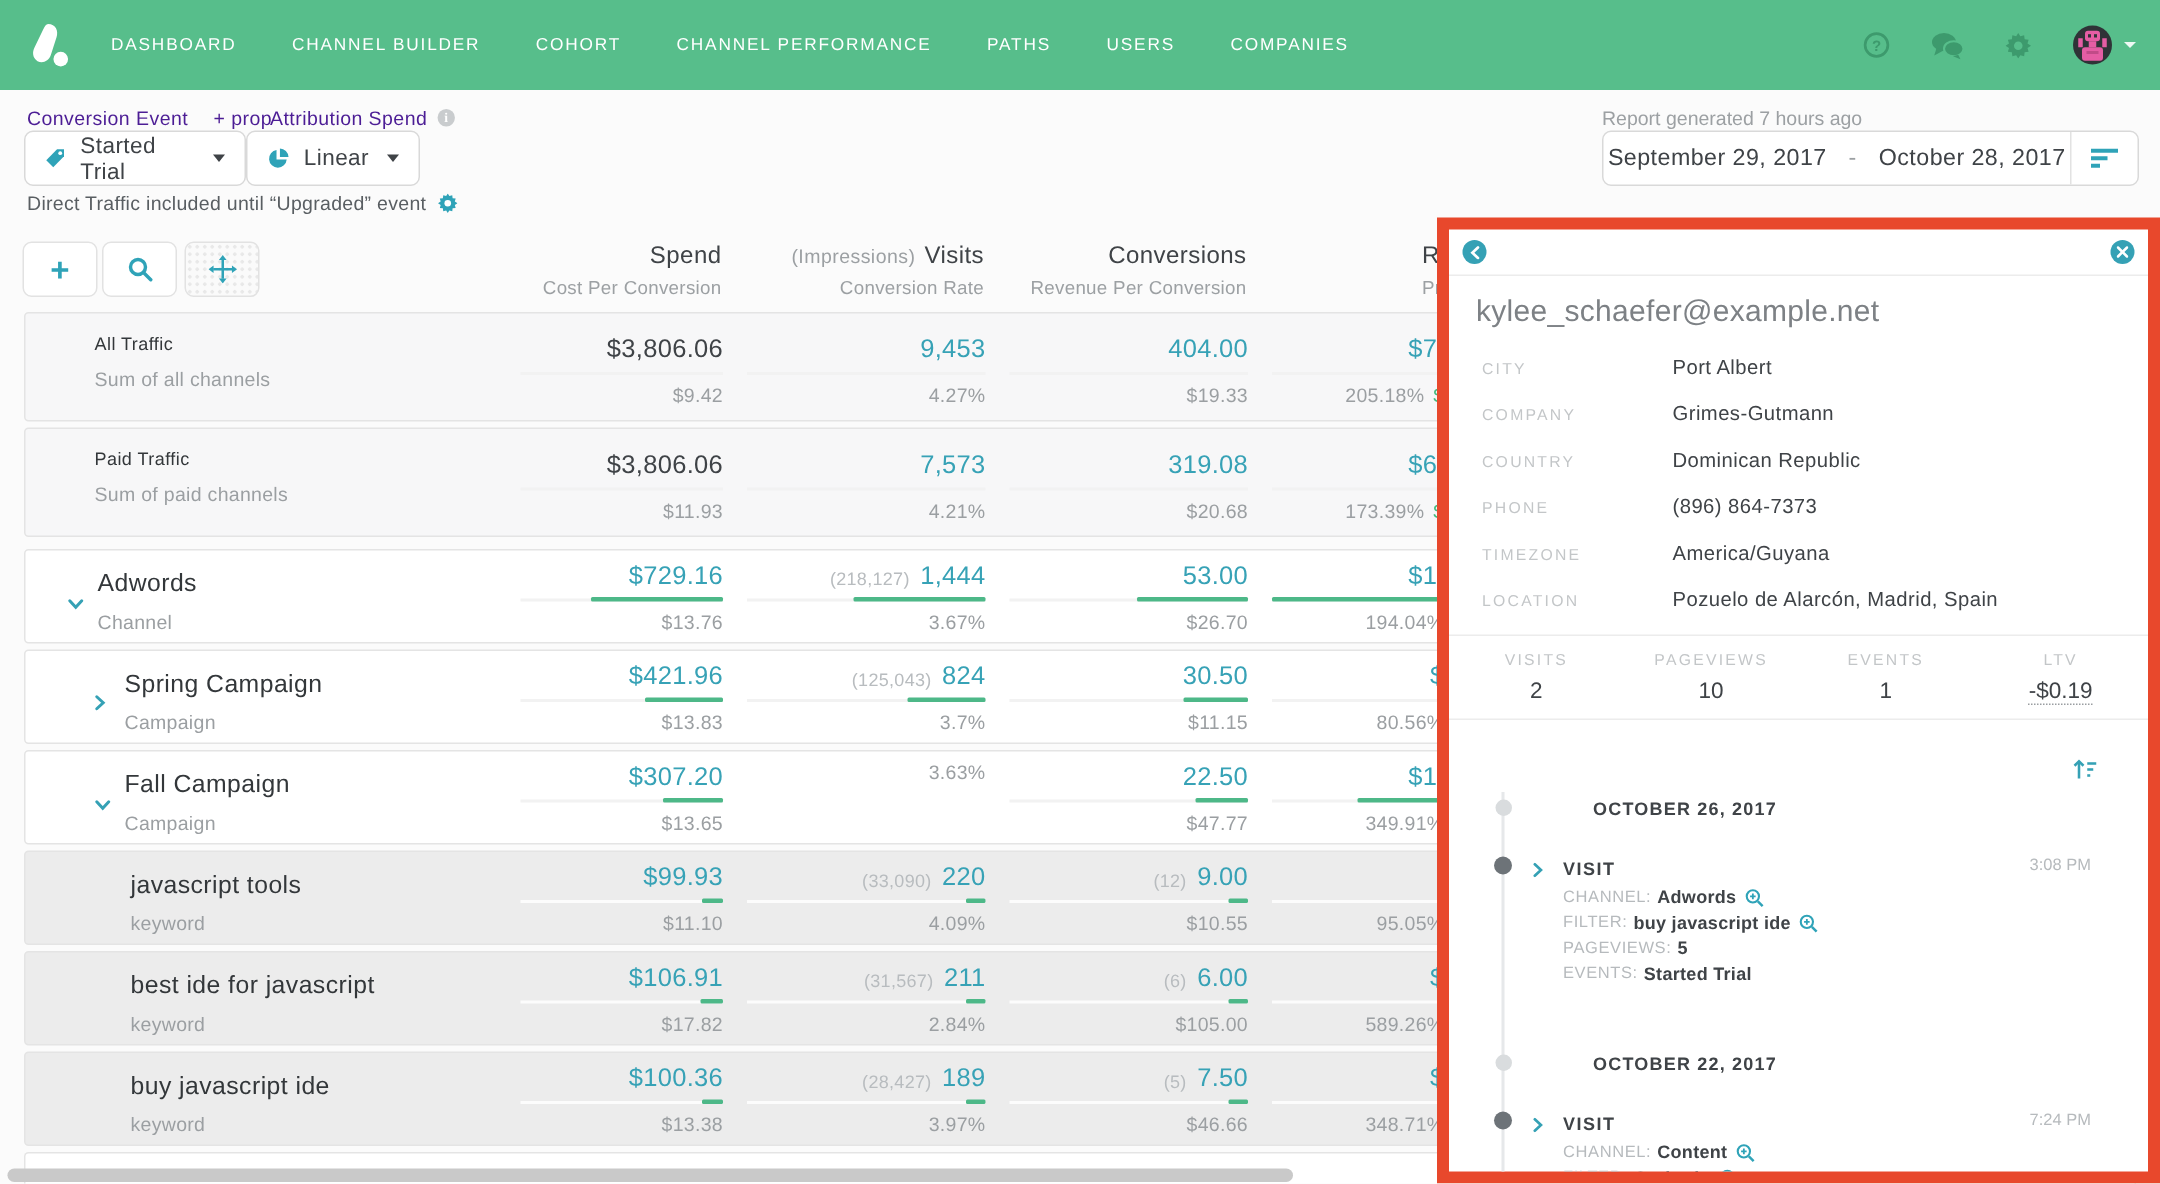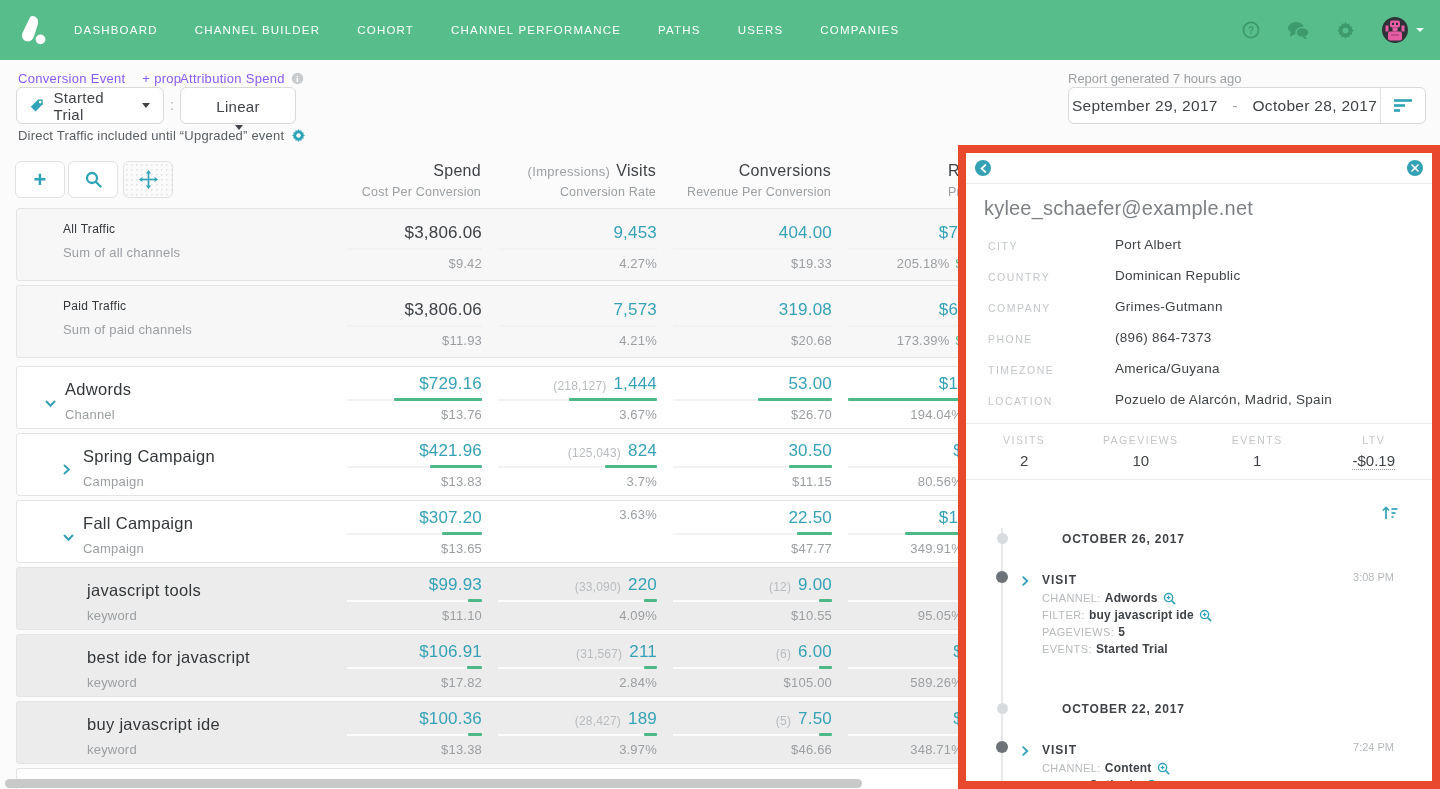--- a/index.html
+++ b/index.html
@@ -13,21 +13,21 @@
     background:#57be8b; display:flex; align-items:center; z-index:20; }
   .logo { margin-left:18px; width:30px; height:32px; }
   .nav-items { display:flex; gap:37px; margin-left:26px; }
   .nav-item { color:#fff; font-size:11.5px; letter-spacing:1.2px; cursor:pointer; white-space:nowrap; }
   .nav-right { margin-left:auto; display:flex; align-items:center; gap:27px; margin-right:16px; }
   .nav-ico { display:flex; align-items:center; }
   .avatar-wrap { display:flex; align-items:center; gap:7px; }
   .nav-caret { width:0; height:0; border-left:4px solid transparent; border-right:4px solid transparent; border-top:4.5px solid rgba(255,255,255,.9); }
 
   
-  .flabel { position:absolute; font-size:13px; color:#8b5cf6; letter-spacing:.3px; }
+  .flabel { position:absolute; font-size:13px; color:#4c1d95; letter-spacing:.3px; }
   .dd { position:absolute; top:87px; height:37px; background:#fff; border:1px solid #d9d9d9;
     border-radius:6px; display:flex; align-items:center; padding:0 13px; gap:10px; cursor:pointer; }
   .dd-text { font-size:15px; color:#3f4347; letter-spacing:.3px; }
   .dd-caret { width:0; height:0; border-left:4.5px solid transparent; border-right:4.5px solid transparent; border-top:5px solid #3f4347; margin-left:2px; }
   .colon { position:absolute; left:170px; top:97px; color:#b3b6b8; font-size:14px; }
   .fnote { position:absolute; left:18px; top:128px; font-size:13px; color:#595e62; display:flex; align-items:center; gap:8px; letter-spacing:.2px; }
   .report-label { position:absolute; left:1068px; top:71px; font-size:13px; color:#9ca0a3; }
   .datebox { position:absolute; left:1068px; top:87px; width:358px; height:37px; background:#fff;
     border:1px solid #d9d9d9; border-radius:6px; display:flex; align-items:center; cursor:pointer; }
   .dates { flex:1; text-align:center; font-size:15.5px; color:#3f4347; letter-spacing:.3px; }
@@ -196,21 +196,21 @@
 
 <div class="dd" style="left:16px; width:148px;">
   <svg width="15" height="15" viewBox="0 0 16 16">
       <path d="M1 9.5 L9.5 1 L15 1 L15 6.5 L6.5 15 Z" fill="#2fa3b8"></path>
       <circle cx="12" cy="4" r="1.5" fill="#fff"></circle>
     </svg>
   <span class="dd-text">Started Trial</span>
   <span class="dd-caret"></span>
 </div>
 <span class="colon">:</span>
-<div class="dd" style="left:180px; width:116px;flex-direction:column;">
+<div class="dd" style="left:164px; width:116px;">
   <svg width="15" height="15" viewBox="0 0 16 16">
       <path d="M7 2 A6.5 6.5 0 1 0 14.5 9 L7 9 Z" fill="#2fa3b8"></path>
       <path d="M9.5 0.8 A6.5 6.5 0 0 1 15.8 7 L9.5 7 Z" fill="#2fa3b8"></path>
     </svg>
   <span class="dd-text">Linear</span>
   <span class="dd-caret"></span>
 </div>
 <div class="fnote">
   <span>Direct Traffic included until “Upgraded” event</span>
   <svg width="13" height="13" viewBox="0 0 16 16">
@@ -587,26 +587,26 @@
     </div>
 
     <div class="email">kylee_schaefer@example.net</div>
 
     <div class="details">
       <div class="drow">
           <span class="dlabel">CITY</span>
           <span class="dvalue">Port Albert</span>
         </div>
       <div class="drow">
+          <span class="dlabel">COMPANY</span>
+          <span class="dvalue">Grimes-Gutmann</span>
+        </div>
+      <div class="drow">
           <span class="dlabel">COUNTRY</span>
           <span class="dvalue">Dominican Republic</span>
-        </div>
-      <div class="drow">
-          <span class="dlabel">COMPANY</span>
-          <span class="dvalue">Grimes-Gutmann</span>
         </div>
       <div class="drow">
           <span class="dlabel">PHONE</span>
           <span class="dvalue">(896) 864-7373</span>
         </div>
       <div class="drow">
           <span class="dlabel">TIMEZONE</span>
           <span class="dvalue">America/Guyana</span>
         </div>
       <div class="drow">

